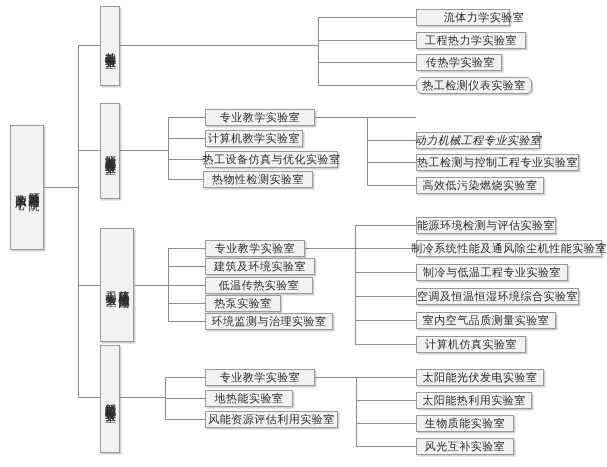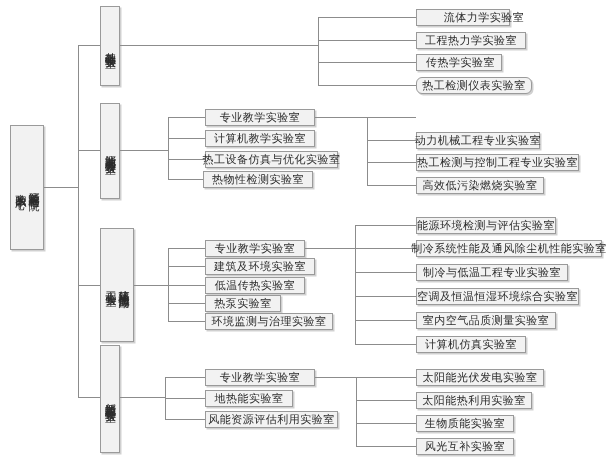--- a/index.html
+++ b/index.html
@@ -95,38 +95,38 @@
   <div class="ln lnh" style="left:120px;top:150px;width:48px;"></div>
   <div class="ln lnv" style="left:168px;top:117px;height:62px;"></div>
   <div class="ln lnh" style="left:168px;top:117px;width:37px;"></div>
   <div class="ln lnh" style="left:168px;top:138px;width:37px;"></div>
   <div class="ln lnh" style="left:168px;top:159px;width:37px;"></div>
   <div class="ln lnh" style="left:168px;top:179px;width:37px;"></div>
 
   <div class="box leaf" style="left:205px;top:109px;width:110px;">
     <span>专业教学实验室</span>
   </div>
-  <div class="box leaf" style="left:205px;top:130px;width:110px;">
+  <div class="box leaf" style="left:205px;top:130px;width:98px;">
     <span>计算机教学实验室</span>
   </div>
   <div class="box leaf" style="left:205px;top:151px;width:133px;">
     <span>热工设备仿真与优化实验室</span>
   </div>
   <div class="box leaf" style="left:203px;top:171px;width:110px;">
     <span>热物性检测实验室</span>
   </div>
 
   <div class="ln lnh" style="left:315px;top:117px;width:52px;"></div>
   <div class="ln lnv" style="left:367px;top:117px;height:68px;"></div>
   <div class="ln lnh" style="left:367px;top:117px;width:49px;"></div>
   <div class="ln lnh" style="left:367px;top:140px;width:49px;"></div>
   <div class="ln lnh" style="left:367px;top:162px;width:49px;"></div>
   <div class="ln lnh" style="left:367px;top:185px;width:49px;"></div>
 
-  <div class="box leaf" style="left:416px;top:132px;width:124px;">
+  <div class="box leaf" style="left:416px;top:132px;width:124px;font-style:italic;">
     <span>动力机械工程专业实验室</span>
   </div>
   <div class="box leaf" style="left:416px;top:154px;width:163px;">
     <span>热工检测与控制工程专业实验室</span>
   </div>
   <div class="box leaf" style="left:416px;top:177px;width:128px;">
     <span>高效低污染燃烧实验室</span>
   </div>
 
   <div class="ln lnh" style="left:78px;top:285px;width:22px;"></div>
@@ -141,21 +141,21 @@
   <div class="ln lnh" style="left:168px;top:285px;width:37px;"></div>
   <div class="ln lnh" style="left:168px;top:303px;width:37px;"></div>
   <div class="ln lnh" style="left:168px;top:321px;width:37px;"></div>
 
   <div class="box leaf" style="left:205px;top:240px;width:100px;">
     <span>专业教学实验室</span>
   </div>
   <div class="box leaf" style="left:205px;top:258px;width:110px;">
     <span>建筑及环境实验室</span>
   </div>
-  <div class="box leaf" style="left:205px;top:277px;width:100px;align-items:center;">
+  <div class="box leaf" style="left:205px;top:277px;width:108px;align-items:center;">
     <span>低温传热实验室</span>
   </div>
   <div class="box leaf" style="left:205px;top:295px;width:76px;">
     <span>热泵实验室</span>
   </div>
   <div class="box leaf" style="left:205px;top:313px;width:128px;">
     <span>环境监测与治理实验室</span>
   </div>
 
   <div class="ln lnh" style="left:305px;top:248px;width:50px;"></div>

